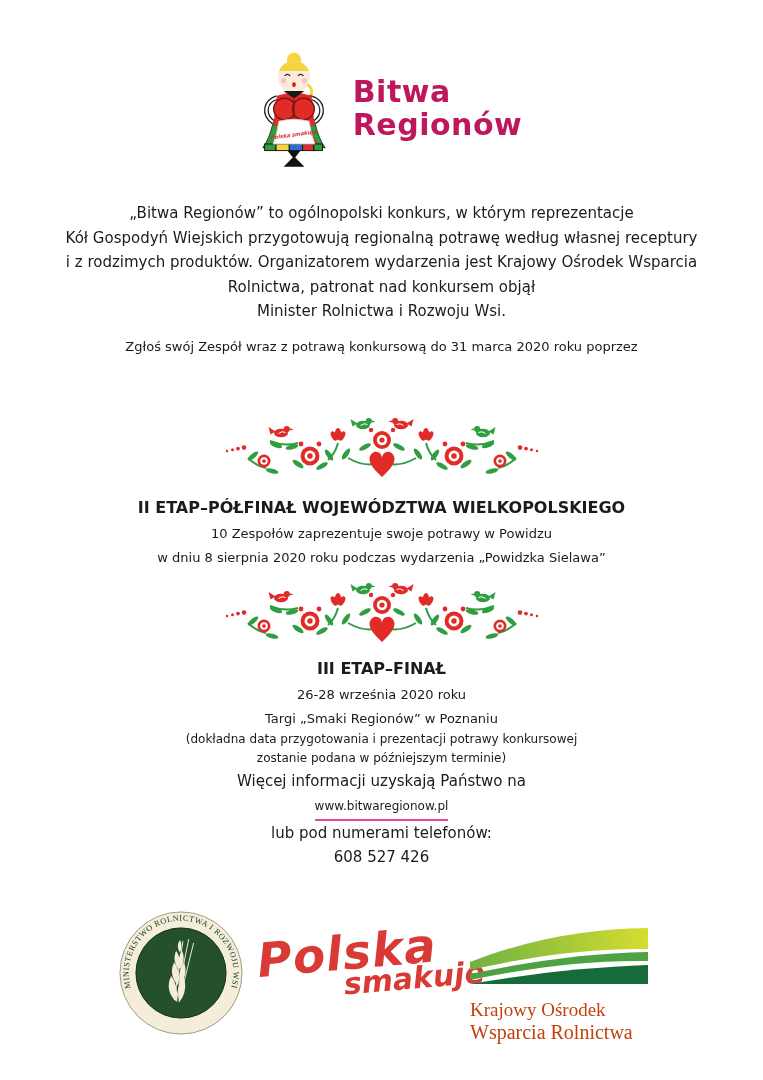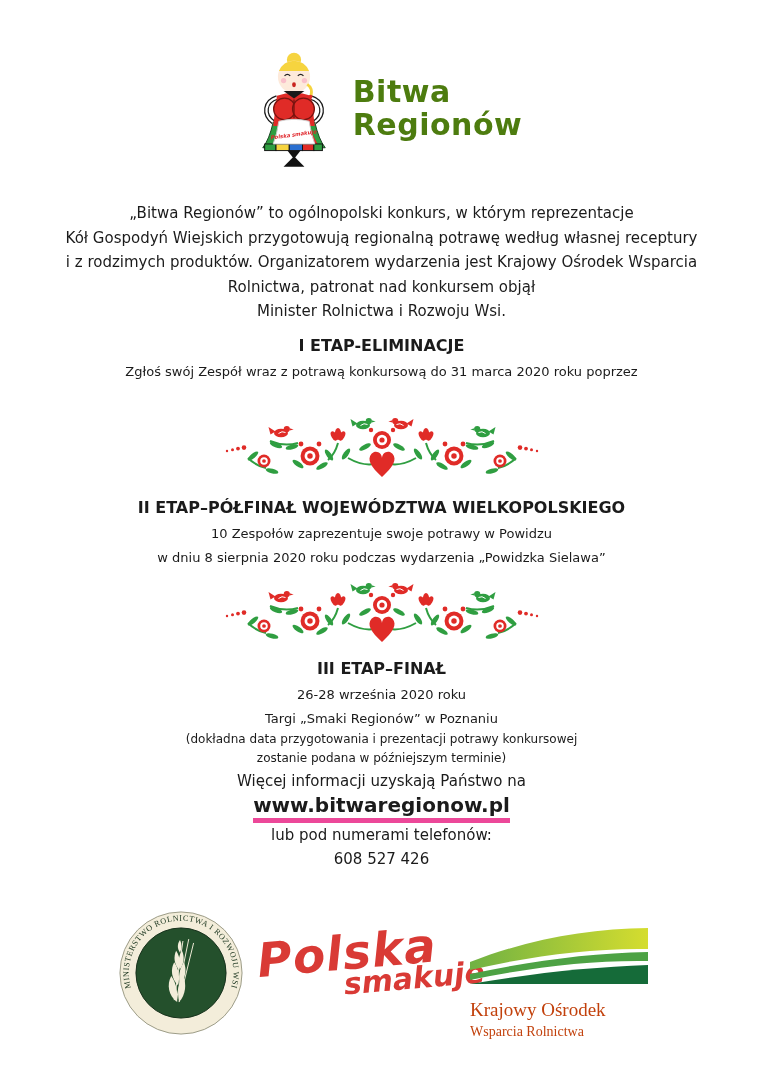--- a/index.html
+++ b/index.html
@@ -5,46 +5,46 @@
 <style>
   html,body{margin:0;padding:0;background:#ffffff;}
   .page{
     position:relative;width:763px;height:1080px;margin:0 auto;background:#ffffff;
     font-family:"DejaVu Sans","Liberation Sans",sans-serif;color:#1b1b1b;overflow:hidden;
   }
   .block{position:absolute;left:0;right:0;text-align:center;}
 
   
   .logo-row{top:48px;display:flex;justify-content:center;align-items:center;}
-  .brand{ text-align:left;font-weight:bold;font-size:30px;line-height:33px;color:#4d7c0f;margin-left:6px;letter-spacing:.5px;}
+  .brand{ text-align:left;font-weight:bold;font-size:30px;line-height:33px;color:#be185d;margin-left:6px;letter-spacing:.5px;}
 
   
   .intro{top:201px;font-size:15px;line-height:24.5px;}
   .stage .heading{font-weight:bold;font-size:16px;line-height:22px;margin-bottom:3px;}
   .stage .line{font-size:13px;line-height:23.5px;}
   .stage .note{font-size:12px;line-height:18.5px;margin-top:0;}
   .stage1{top:335px;}
   .stage2{top:497px;}
   .stage3{top:658px;}
 
   .orn{left:50%;transform:translateX(-50%);position:absolute;width:320px;height:70px;}
   .orn1{top:414px;}
   .orn2{top:579px;}
 
   .contact{top:769px;font-size:15px;line-height:24px;}
-  .contact .website{display:inline-block;font-weight:bold;font-size:20px;line-height:25px;border-bottom:5px solid #ec4899;cursor:pointer;}
+  .contact .website{display:inline-block;font-weight:normal;font-size:12px;line-height:25px;border-bottom:2px solid #ec4899;cursor:pointer;}
 
   
   .seal-wrap{position:absolute;left:118px;top:910px;width:126px;height:126px;}
   .polska-wrap{position:absolute;left:258px;top:928px;width:205px;transform:rotate(-5deg);color:#d93a35;}
   .polska-line1{font-style:italic;font-weight:bold;font-size:47px;line-height:48px;letter-spacing:1px;}
   .polska-line2{font-style:italic;font-weight:bold;font-size:30px;line-height:30px;margin-top:-8px;padding-left:84px;}
   .kowr-wrap{position:absolute;left:470px;top:924px;width:180px;text-align:left;}
   .kowr-text{font-family:Liberation Serif, serif;color:#c2410c;font-size:19px;line-height:22px;margin-top:9px;}
-  .kowr-text .k2{font-size:14px;}
+  .kowr-text .k2{font-size:20px;}
 </style>
 </head>
 <body>
 
 <svg width="0" height="0" style="position:absolute" aria-hidden="true">
   <defs>
     <g id="bird">
       <ellipse cx="0" cy="0" rx="7" ry="4.3" fill="currentColor"></ellipse>
       <circle cx="5.8" cy="-4" r="3.1" fill="currentColor"></circle>
       <polygon points="8.6,-4.8 12.6,-3.6 8.6,-2.4" fill="currentColor"></polygon>
@@ -158,21 +158,20 @@
 
   <div class="block intro">
     <div>„Bitwa Regionów” to ogólnopolski konkurs, w którym reprezentacje</div>
     <div>Kół Gospodyń Wiejskich przygotowują regionalną potrawę według własnej receptury</div>
     <div>i z rodzimych produktów. Organizatorem wydarzenia jest Krajowy Ośrodek Wsparcia</div>
     <div>Rolnictwa, patronat nad konkursem objął</div>
     <div>Minister Rolnictwa i Rozwoju Wsi.</div>
   </div>
 
   <div class="block stage stage1">
-    <div class="heading">I ETAP-ELIMINACJE</div>
     <div class="line">Zgłoś swój Zespół wraz z potrawą konkursową do 31 marca 2020 roku poprzez</div>
   </div>
 
   <svg class="orn orn1" viewBox="0 0 320 70">
     <use href="#ornament-def"></use>
   </svg>
 
   <div class="block stage stage2">
     <div class="heading">II ETAP–PÓŁFINAŁ WOJEWÓDZTWA WIELKOPOLSKIEGO</div>
     <div class="line">10 Zespołów zaprezentuje swoje potrawy w Powidzu</div>

